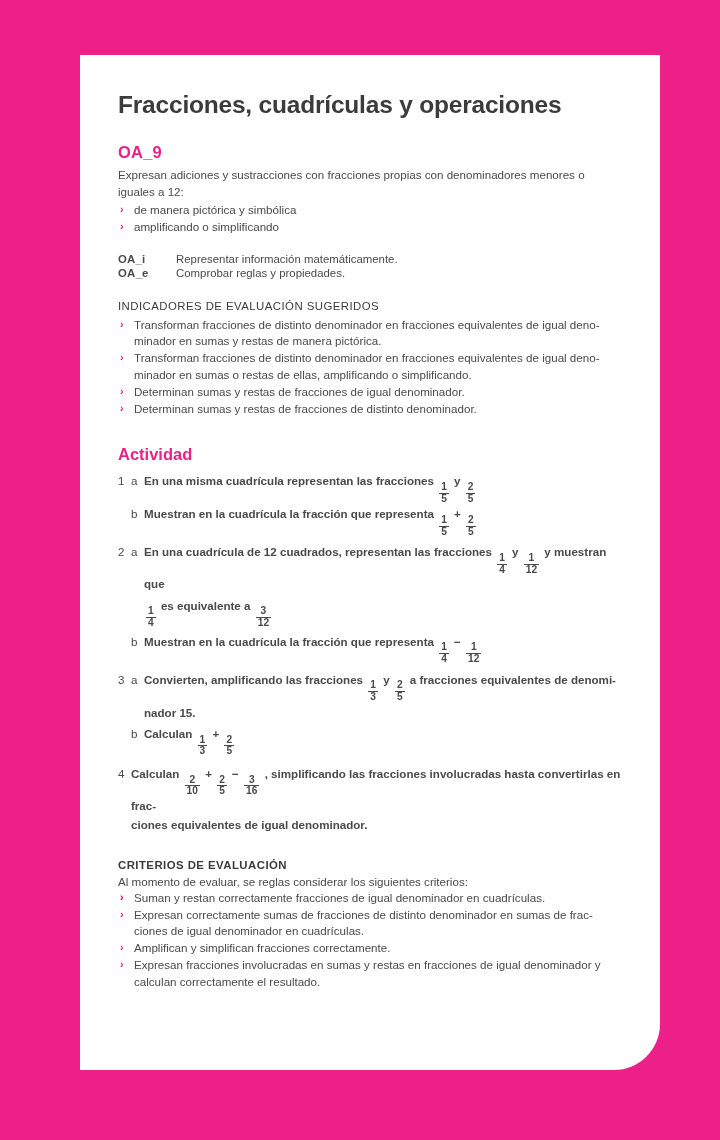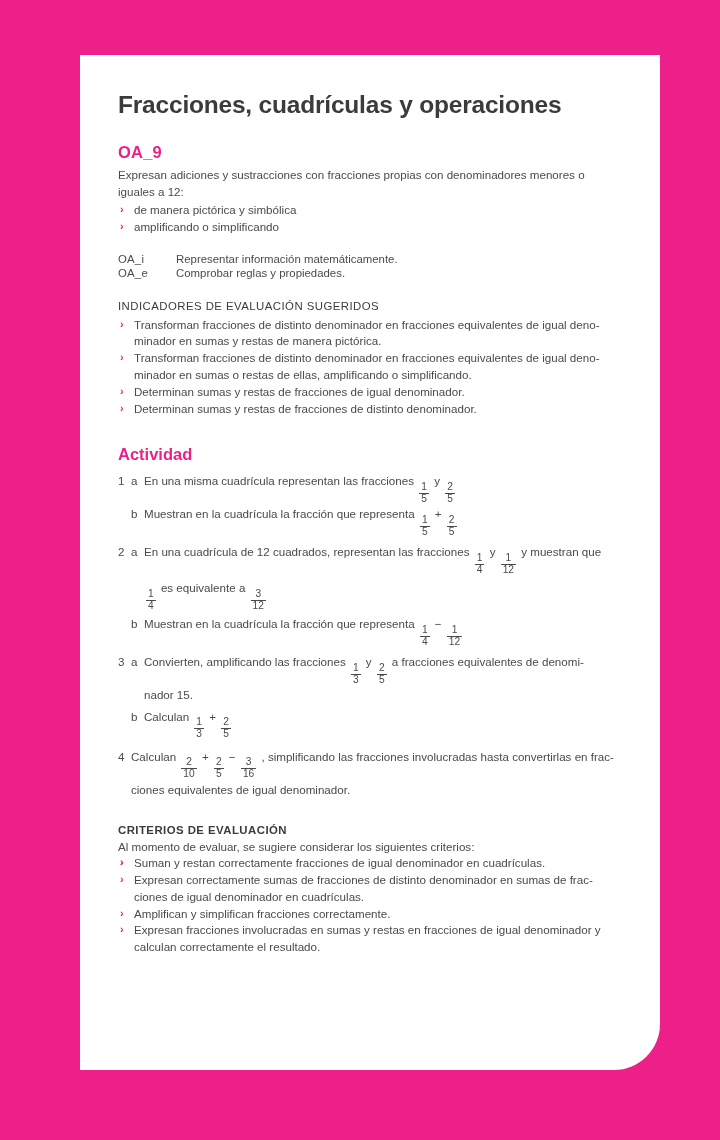--- a/index.html
+++ b/index.html
@@ -70,21 +70,21 @@
     margin-top: 16px;
     border-collapse: collapse;
   }
   .hab-table td {
     font-size: 11.4px;
     color: #4a4a4a;
     padding: 1px 0;
     vertical-align: top;
   }
   .hab-code {
-    font-weight: normal;
+    font-weight: bold;
     color: #3b3b3b;
     width: 58px;
     letter-spacing: 0.2px;
   }
   .section-head {
     font-size: 11.4px;
     font-weight: normal;
     color: #3b3b3b;
     letter-spacing: 0.45px;
     margin: 20px 0 5px 0;
@@ -113,20 +113,21 @@
     flex: 0 0 13px;
     color: #4a4a4a;
   }
   .act-let {
     width: 13px;
     flex: 0 0 13px;
     color: #4a4a4a;
   }
   .act-body {
     flex: 1;
+    font-weight: bold;
   }
   
   .frac {
     display: inline-flex;
     flex-direction: column;
     align-items: center;
     vertical-align: -0.45em;
     margin: 0 2px;
     font-size: 10.2px;
     line-height: 1.05;
@@ -341,21 +342,21 @@
     </div>
 
     <div class="act-item">
       <span class="act-num"></span>
       <span class="act-body">ciones equivalentes de igual denominador.</span>
     </div>
 
   </div>
 
   <div class="crit-head">CRITERIOS DE EVALUACIÓN</div>
-  <p class="crit-intro">Al momento de evaluar, se sugiere considerar los siguientes criterios:</p>
+  <p class="crit-intro">Al momento de evaluar, se reglas considerar los siguientes criterios:</p>
   <ul class="bullets">
     <li><span class="chev">›</span></li>
     <li><span class="chev">›</span><span>Suman y restan correctamente fracciones de igual denominador en cuadrículas.</span></li>
     <li><span class="chev">›</span><span>Expresan correctamente sumas de fracciones de distinto denominador en sumas de frac-ciones de igual denominador en cuadrículas.</span></li>
     <li><span class="chev">›</span><span>Amplifican y simplifican fracciones correctamente.</span></li>
     <li><span class="chev">›</span><span>Expresan fracciones involucradas en sumas y restas en fracciones de igual denominador y calculan correctamente el resultado.</span></li>
   </ul>
 
 </div>
 

